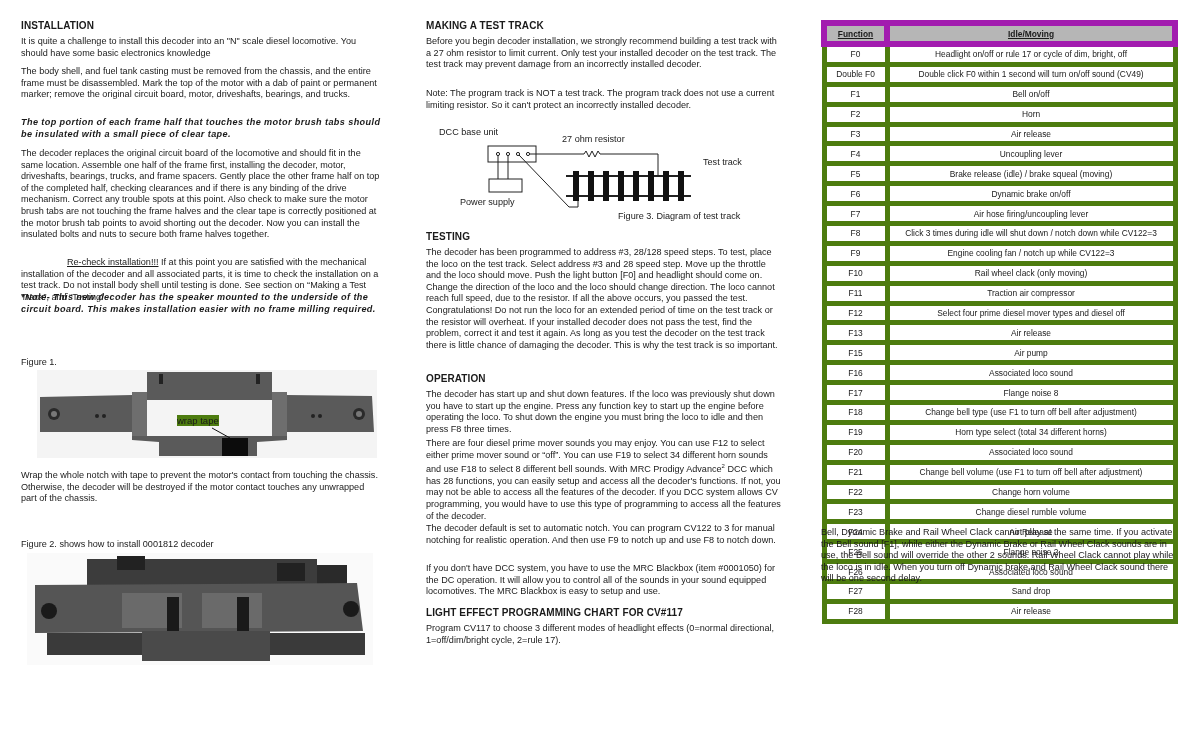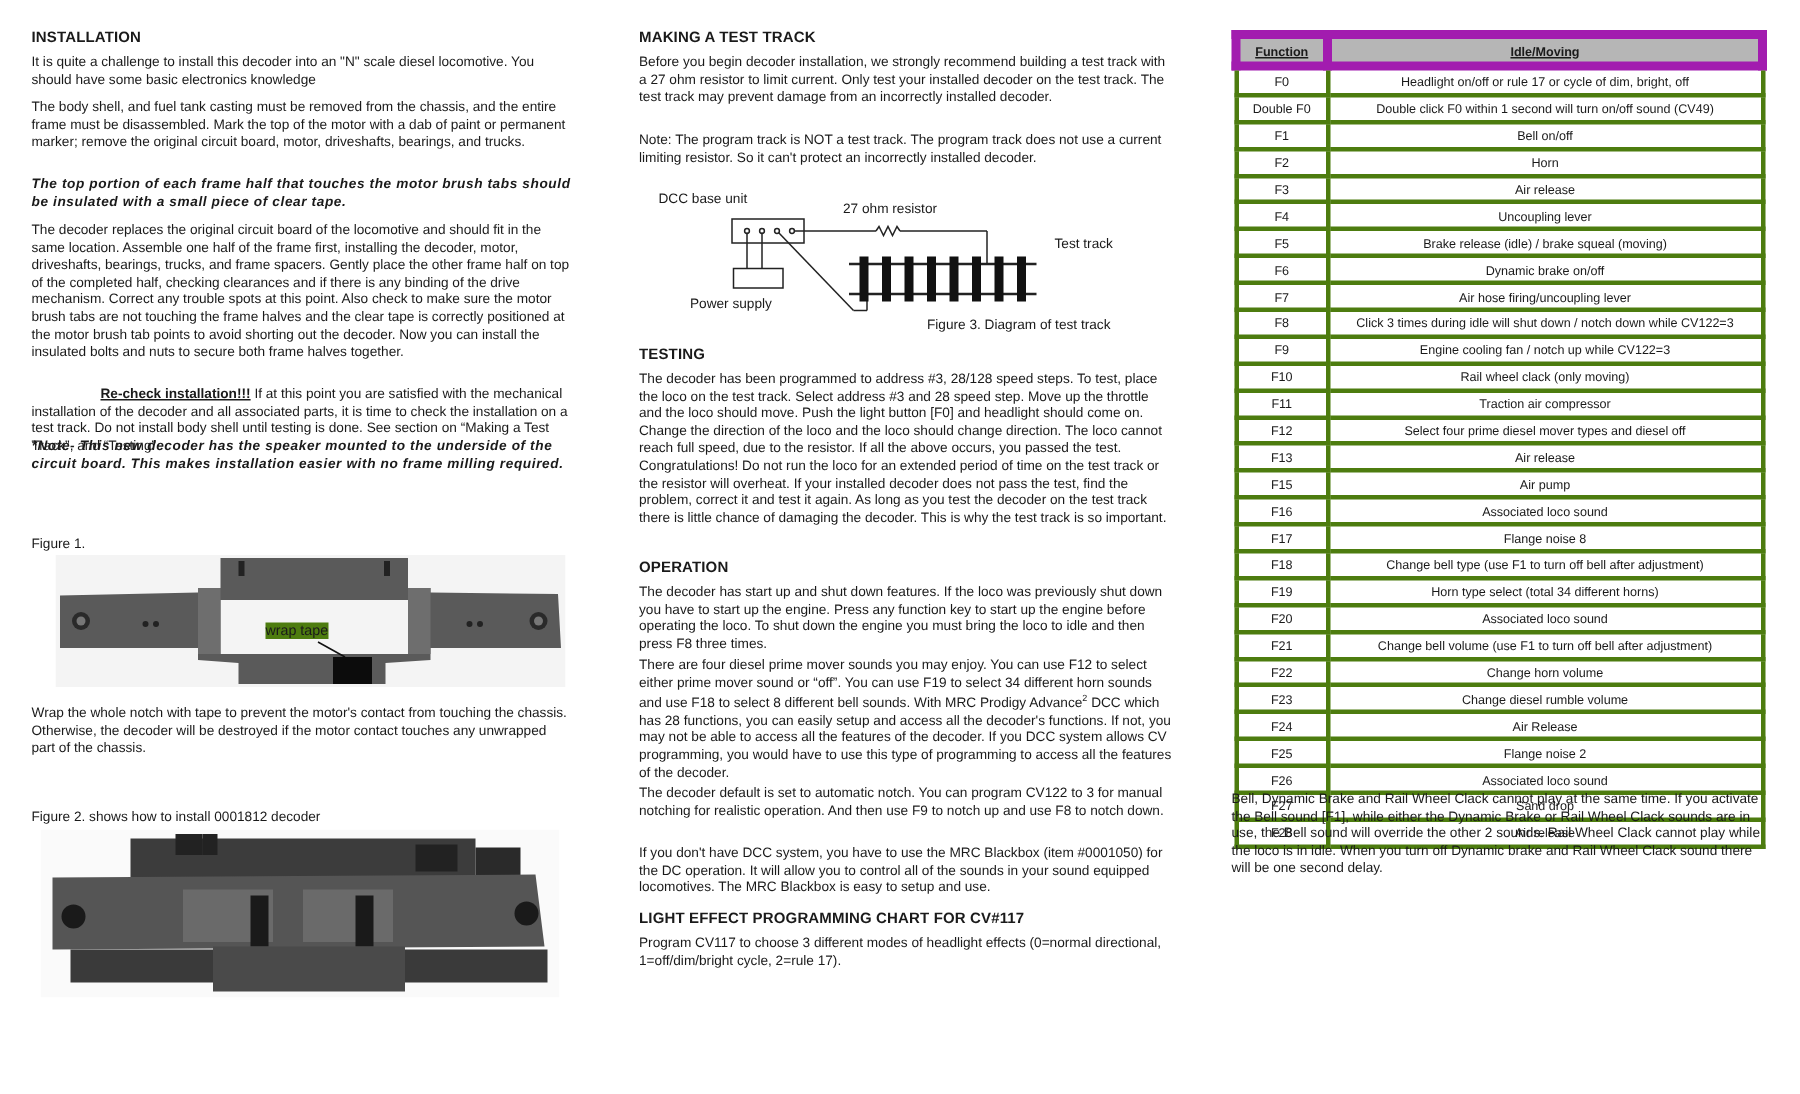--- a/index.html
+++ b/index.html
@@ -5,27 +5,27 @@
   html, body { margin:0; padding:0; background:#ffffff; }
   body { width:1200px; height:729px; position:relative; overflow:hidden;
          font-family:"Liberation Sans", sans-serif; color:#1a1a1a; }
   .col { position:absolute; top:0; }
   #col1 { left:21px; width:360px; }
   #col2 { left:426px; width:355px; }
   #col3 { left:821px; width:357px; }
   h2 { font-size:10px; font-weight:bold; margin:0; position:absolute; letter-spacing:0.1px; }
   p { font-size:9.1px; line-height:11.6px; margin:0; position:absolute; left:0; right:0; }
   .bi { font-weight:bold; font-style:italic; letter-spacing:0.4px; }
-  .ul { font-weight:bold; text-decoration:underline;padding-left:46px; }
+  .ul { font-weight:normal; text-decoration:underline;padding-left:46px; }
   .fig { position:absolute; }
   
   table { position:absolute; left:0; top:20px; width:357px; border-collapse:collapse;
           font-size:8.4px; }
   th { background:#b6b6b6; font-weight:bold; border:6px solid #a21caf; height:15px; padding:0;text-decoration:underline; }
-  td { border:3px solid #4d7c0f; height:14.9px; padding:0; text-align:center; }
+  td { border:5px solid #4d7c0f; height:14.9px; padding:0; text-align:center; }
   td.fn { width:58px; }
 </style>
 </head>
 <body>
 
 <div class="col" id="col1">
   <h2 style="top:20px;">INSTALLATION</h2>
   <p style="top:36px;">It is quite a challenge to install this decoder into an "N" scale diesel locomotive. You should have some basic electronics knowledge</p>
   <p style="top:66px;">The body shell, and fuel tank casting must be removed from the chassis, and the entire frame must be disassembled. Mark the top of the motor with a dab of paint or permanent marker; remove the original circuit board, motor, driveshafts, bearings, and trucks.</p>
   <p class="bi" style="top:117px;">The top portion of each frame half that touches the motor brush tabs should be insulated with a small piece of clear tape.</p>

